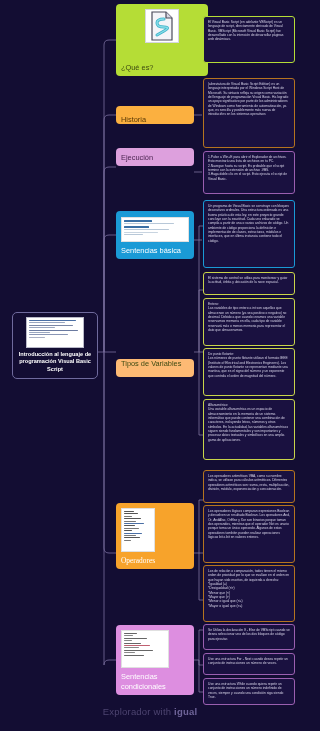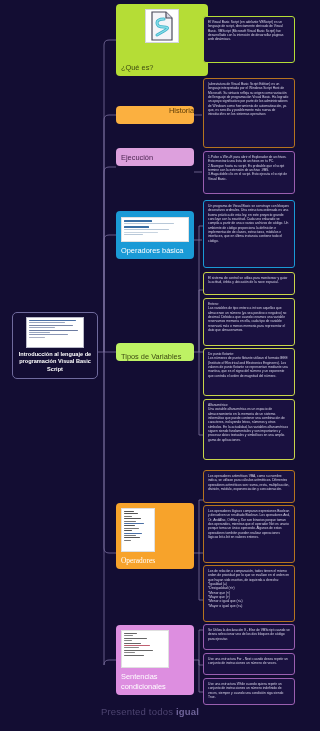--- a/index.html
+++ b/index.html
@@ -179,41 +179,41 @@
       <svg width="24" height="30" viewBox="0 0 24 30">
         <path d="M2 1 H16 L22 7 V29 H2 Z" fill="#f4f4f8" stroke="#4a4a5a" stroke-width="1.2"></path>
         <path d="M16 1 V7 H22" fill="#d8d8e4" stroke="#4a4a5a" stroke-width="1.2"></path>
         <path d="M14 8 q-7 0 -7 4 t7 4 t0 4 t-7 4" fill="none" stroke="#3fb3c9" stroke-width="3" stroke-linecap="round"></path>
         <path d="M14 8 q-7 0 -7 4 t7 4 t0 4 t-7 4" fill="none" stroke="#86dce8" stroke-width="1.4" stroke-linecap="round"></path>
       </svg>
     </div>
     <div class="node-label" style="color:#3d4a12;">¿Qué es?</div>
   </div>
 
-  <div class="node" style="left:116px; top:106px; width:78px; height:18px; background:#fbb040; justify-content:flex-start;padding-left:48px;">
+  <div class="node" style="left:116px; top:106px; width:78px; height:18px; background:#fbb040; justify-content:flex-end;">
     <div class="node-label" style="color:#5a3a06; padding:0 5px;">Historia</div>
   </div>
 
   <div class="node" style="left:116px; top:148px; width:78px; height:18px; background:#dda0dd; justify-content:center;">
     <div class="node-label" style="color:#4a2550; padding:0 5px;">Ejecución</div>
   </div>
 
   <div class="node" style="left:116px; top:211px; width:78px; height:48px; background:#1a9ad6;">
     <div class="node-thumb" style="height:25px;">
       <div class="ln" style="width:45%;background:#3a6fa5;height:2px"></div>
       <div class="ln" style="width:80%;background:#b8c8d8"></div>
       <div class="ln" style="width:40%;background:#3a6fa5;height:2px"></div>
       <div class="ln" style="width:72%;background:#b8c8d8"></div>
       <div class="ln" style="width:55%;background:#c8d4e0"></div>
       <div class="ln" style="width:30%;background:#b8c8d8"></div>
     </div>
-    <div class="node-label" style="color:#ffffff;">Operadores básica</div>
-  </div>
-
-  <div class="node" style="left:116px; top:343px; width:78px; height:18px; background:#bef264; justify-content:flex-end;">
+    <div class="node-label" style="color:#ffffff;">Sentencias básica</div>
+  </div>
+
+  <div class="node" style="left:116px; top:359px; width:78px; height:18px; background:#fdba74; justify-content:flex-start;">
     <div class="node-label" style="color:#3d4a12; padding:0 5px;">Tipos de Variables</div>
   </div>
 
   <div class="node" style="left:116px; top:503px; width:78px; height:66px; background:#f7a32b;">
     <div class="node-thumb" style="width:34px; height:44px; margin:5px 0 1px 5px;">
       <div class="ln" style="width:35%;background:#555"></div>
       <div class="ln" style="width:50%;background:#555"></div>
       <div class="ln" style="width:28%;background:#777"></div>
       <div class="ln" style="width:62%;background:#555"></div>
       <div class="ln" style="width:44%;background:#777"></div>
@@ -306,16 +306,16 @@
 
   <div class="note" style="left:203px; top:653px; width:92px; height:22px; border:0.8px solid #9a5fb0;">
     <span class="note-text">Use una estructura For - Next cuando desea repetir un conjunto de instrucciones un número de veces.</span>
   </div>
 
   <div class="note" style="left:203px; top:678px; width:92px; height:27px; border:0.8px solid #9a5fb0;">
     <span class="note-text">Use una estructura While cuando quiera repetir un conjunto de instrucciones un número indefinido de veces, siempre y cuando una condición siga siendo True.</span>
   </div>
 
   <div class="footer">
-    <span>Presented todos </span><b>igual</b>
+    <span>Explorador with </span><b>igual</b>
   </div>
 
 </div>
 
 </body></html>

